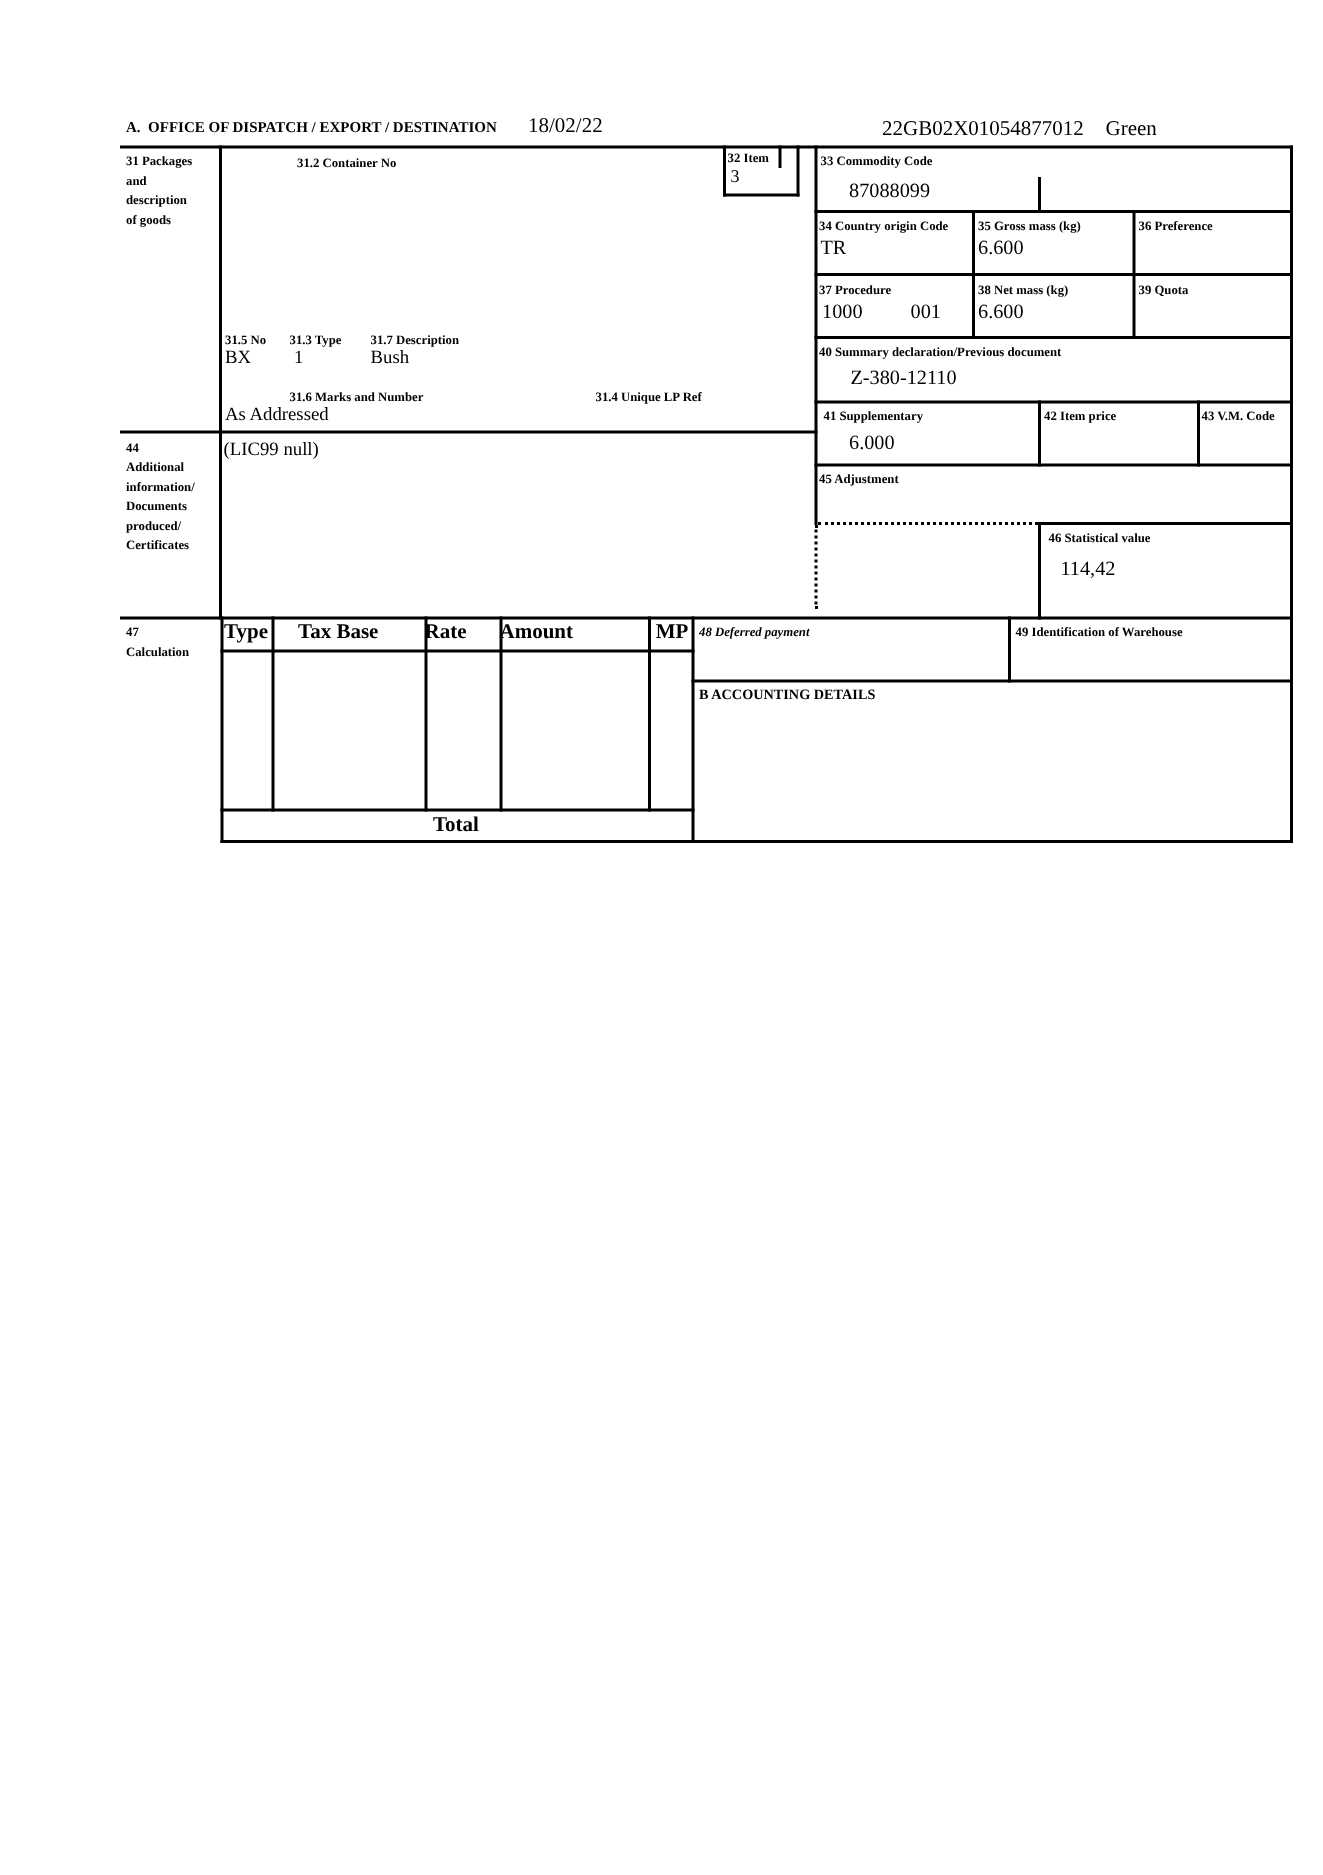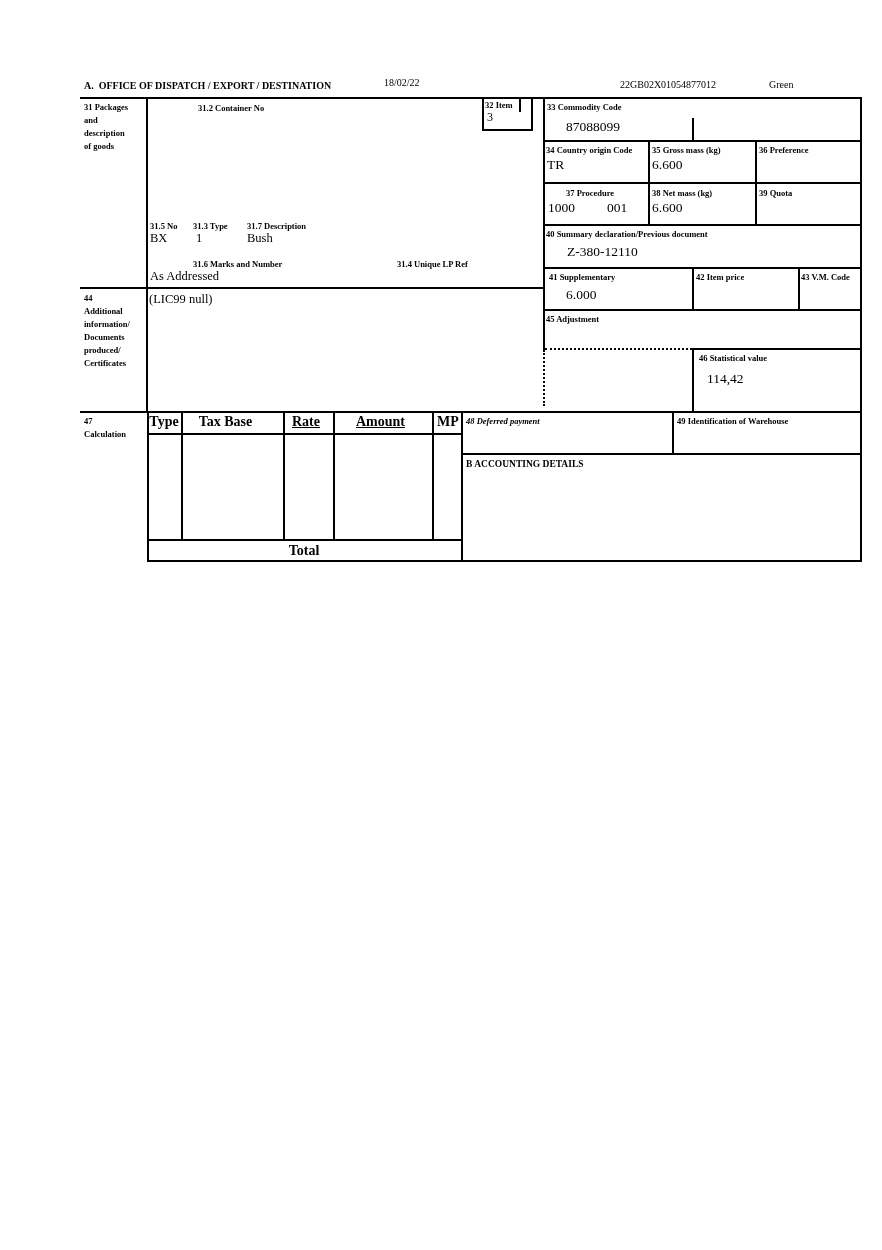--- a/index.html
+++ b/index.html
@@ -34,29 +34,29 @@
     line-height: 14px;
     white-space: nowrap;
   }
   .val.sm { font-size: 12.5px; }
   .hdr-office {
     position: absolute;
     font-weight: bold;
     font-size: 10px;
     white-space: pre;
   }
-  .hdr-val { position: absolute; font-size: 10px; white-space: nowrap; margin-left: 32px; }
+  .hdr-val { position: absolute; font-size: 14px; white-space: nowrap; }
   .cell-lbl {
     position: absolute;
     font-weight: bold;
     font-size: 14px;
     line-height: 10px;
   }
   .ctr { text-align: center; }
-  .rgt { text-align: center; padding-right: 4px; text-decoration: underline; }
+  .rgt { text-align: left; padding-right: 4px; }
   .acct { font-size: 9.5px; }
 </style>
 </head>
 <body>
 
 <div class="canvas">
 
   <div class="hdr-office" style="left:84px; top:80px;">A.  OFFICE OF DISPATCH / EXPORT / DESTINATION</div>
   <div class="hdr-val" style="left:352px; top:77px;">18/02/22</div>
   <div class="hdr-val" style="left:588px; top:79px;">22GB02X01054877012</div>
@@ -121,21 +121,21 @@
 
   <div class="lbl" style="left:547px; top:102px;">33 Commodity Code</div>
   <div class="val" style="left:566px; top:120px;">87088099</div>
 
   <div class="lbl" style="left:546px; top:145px;">34 Country origin Code</div>
   <div class="val" style="left:547px; top:158px;">TR</div>
   <div class="lbl" style="left:652px; top:145px;">35 Gross mass (kg)</div>
   <div class="val" style="left:652px; top:158px;">6.600</div>
   <div class="lbl" style="left:759px; top:145px;">36 Preference</div>
 
-  <div class="lbl" style="left:546px; top:188px;padding-left:20px;">37 Procedure</div>
+  <div class="lbl" style="left:546px; top:188px;">37 Procedure</div>
   <div class="val" style="left:548px; top:201px;">1000</div>
   <div class="val" style="left:607px; top:201px;">001</div>
   <div class="lbl" style="left:652px; top:188px;">38 Net mass (kg)</div>
   <div class="val" style="left:652px; top:201px;">6.600</div>
   <div class="lbl" style="left:759px; top:188px;">39 Quota</div>
 
   <div class="lbl" style="left:546px; top:229px;">40 Summary declaration/Previous document</div>
   <div class="val" style="left:567px; top:245px;">Z-380-12110</div>
 
   <div class="lbl" style="left:549px; top:272px;">41 Supplementary</div>

